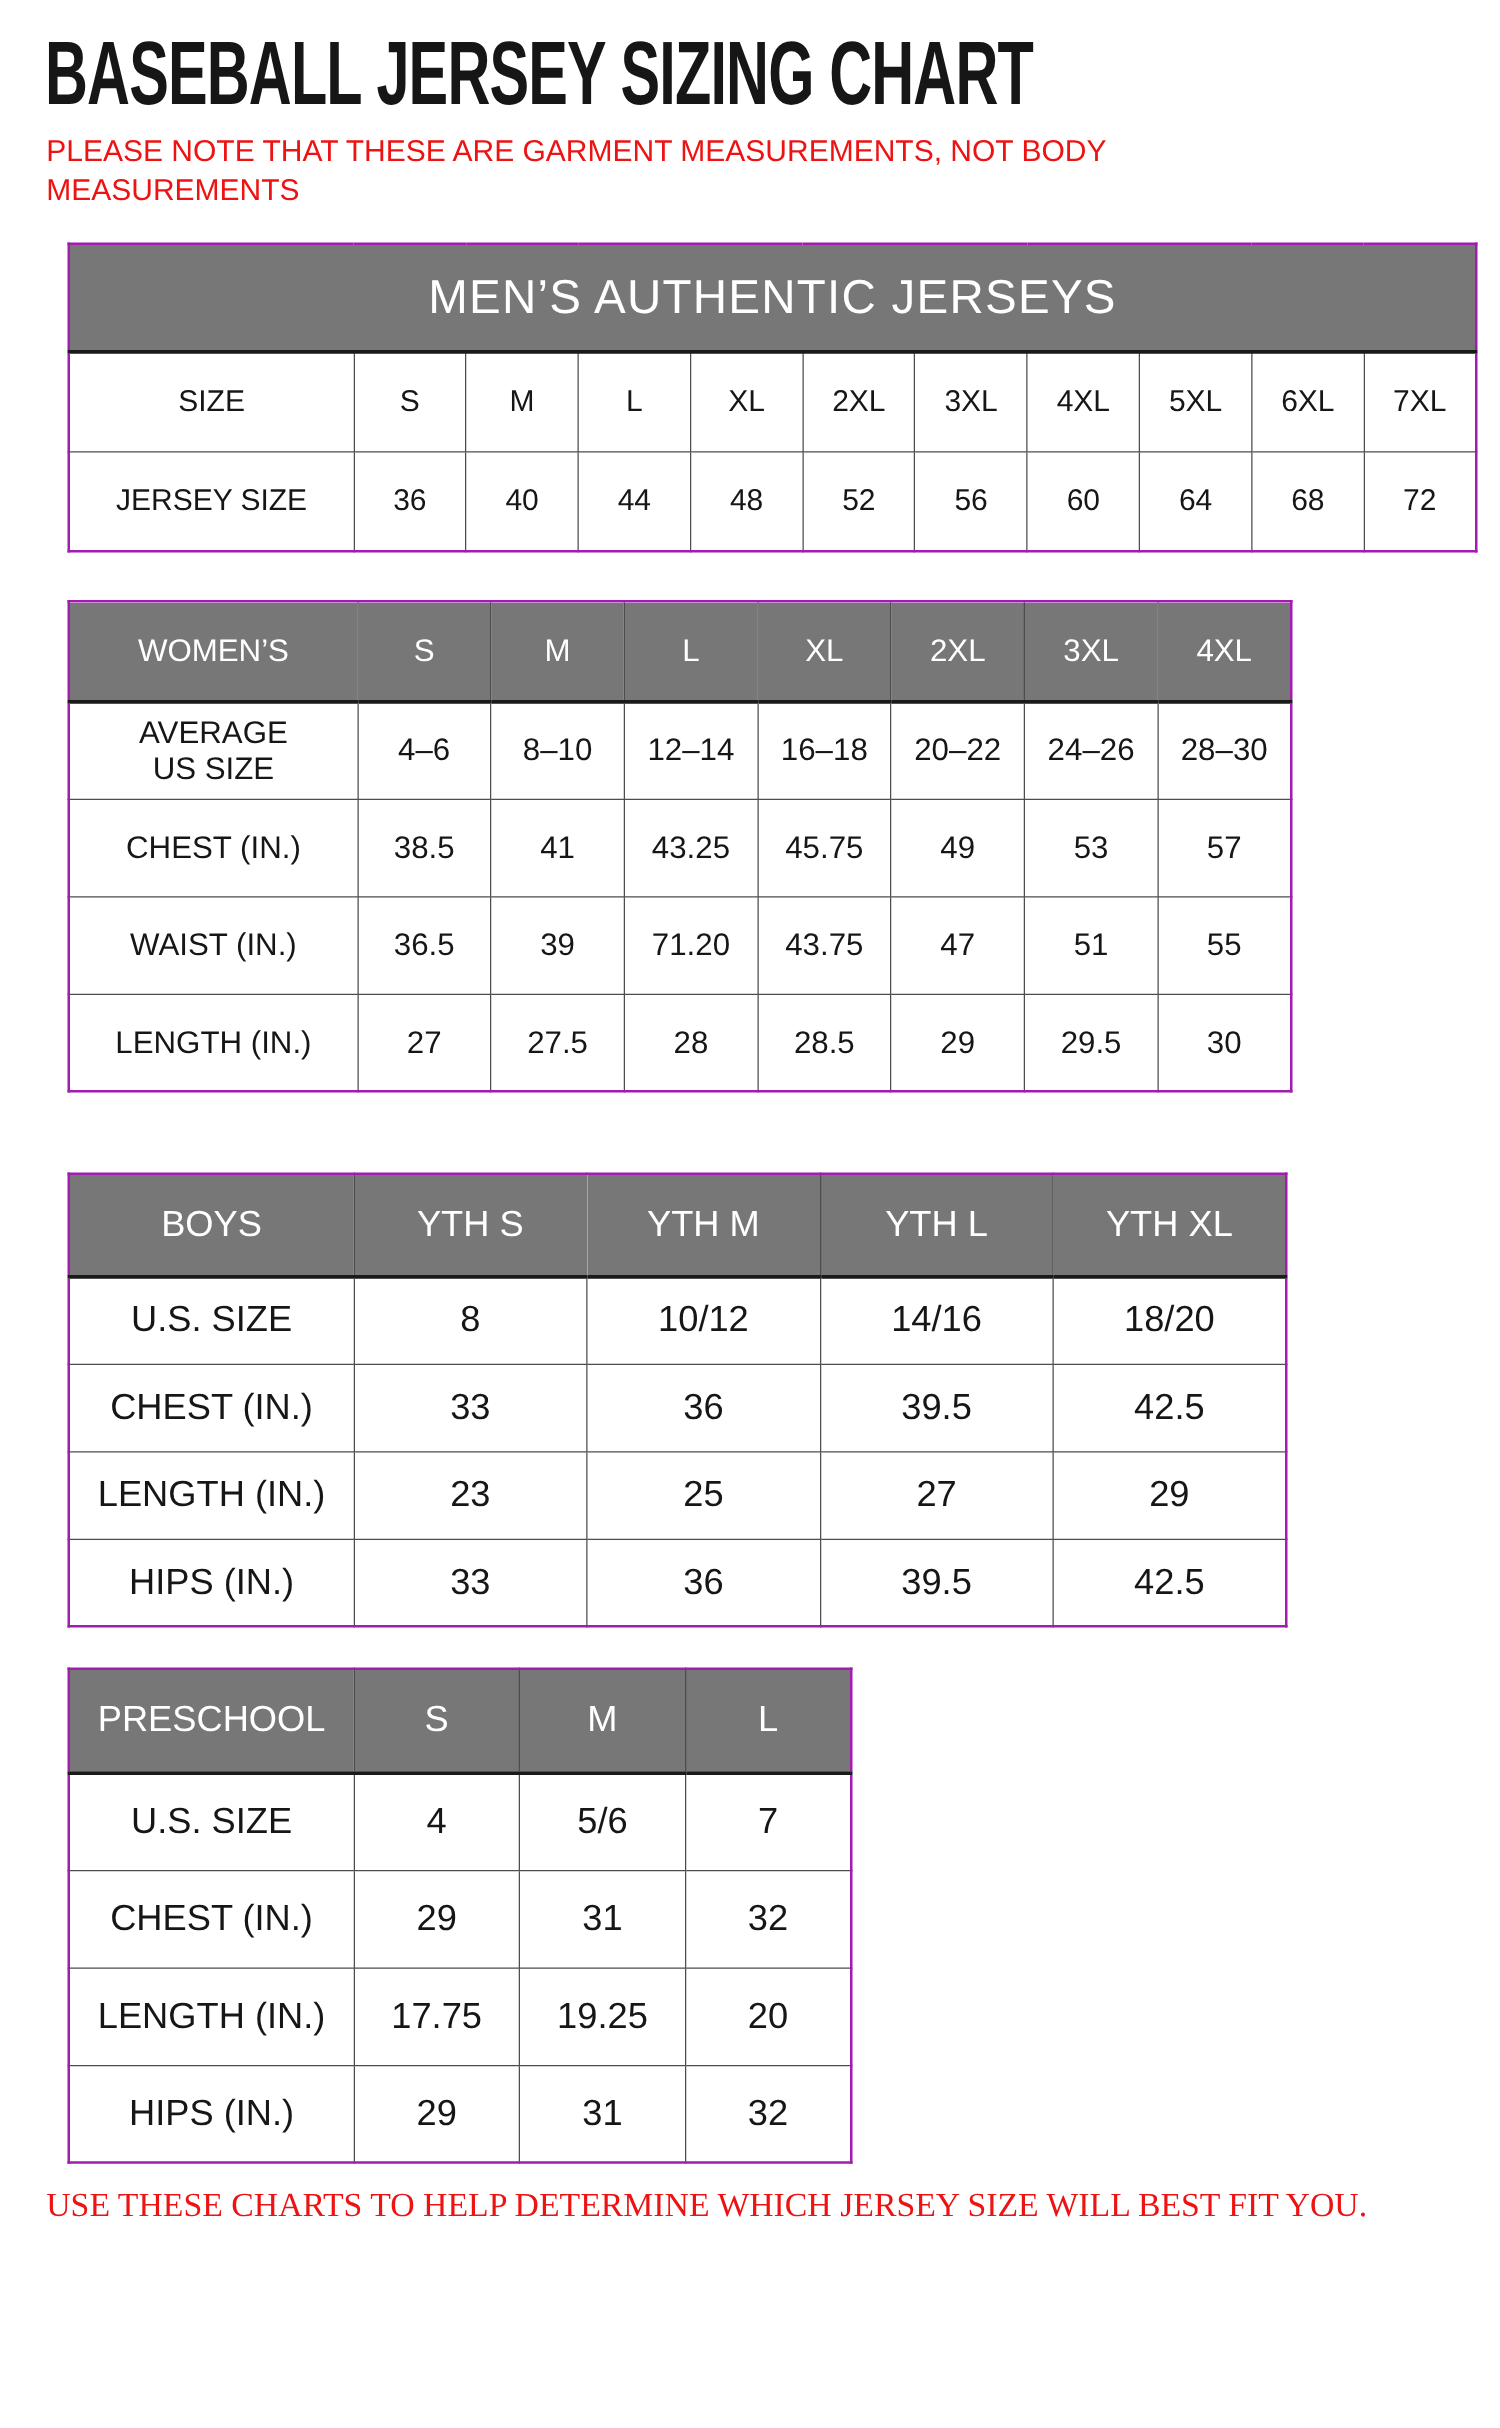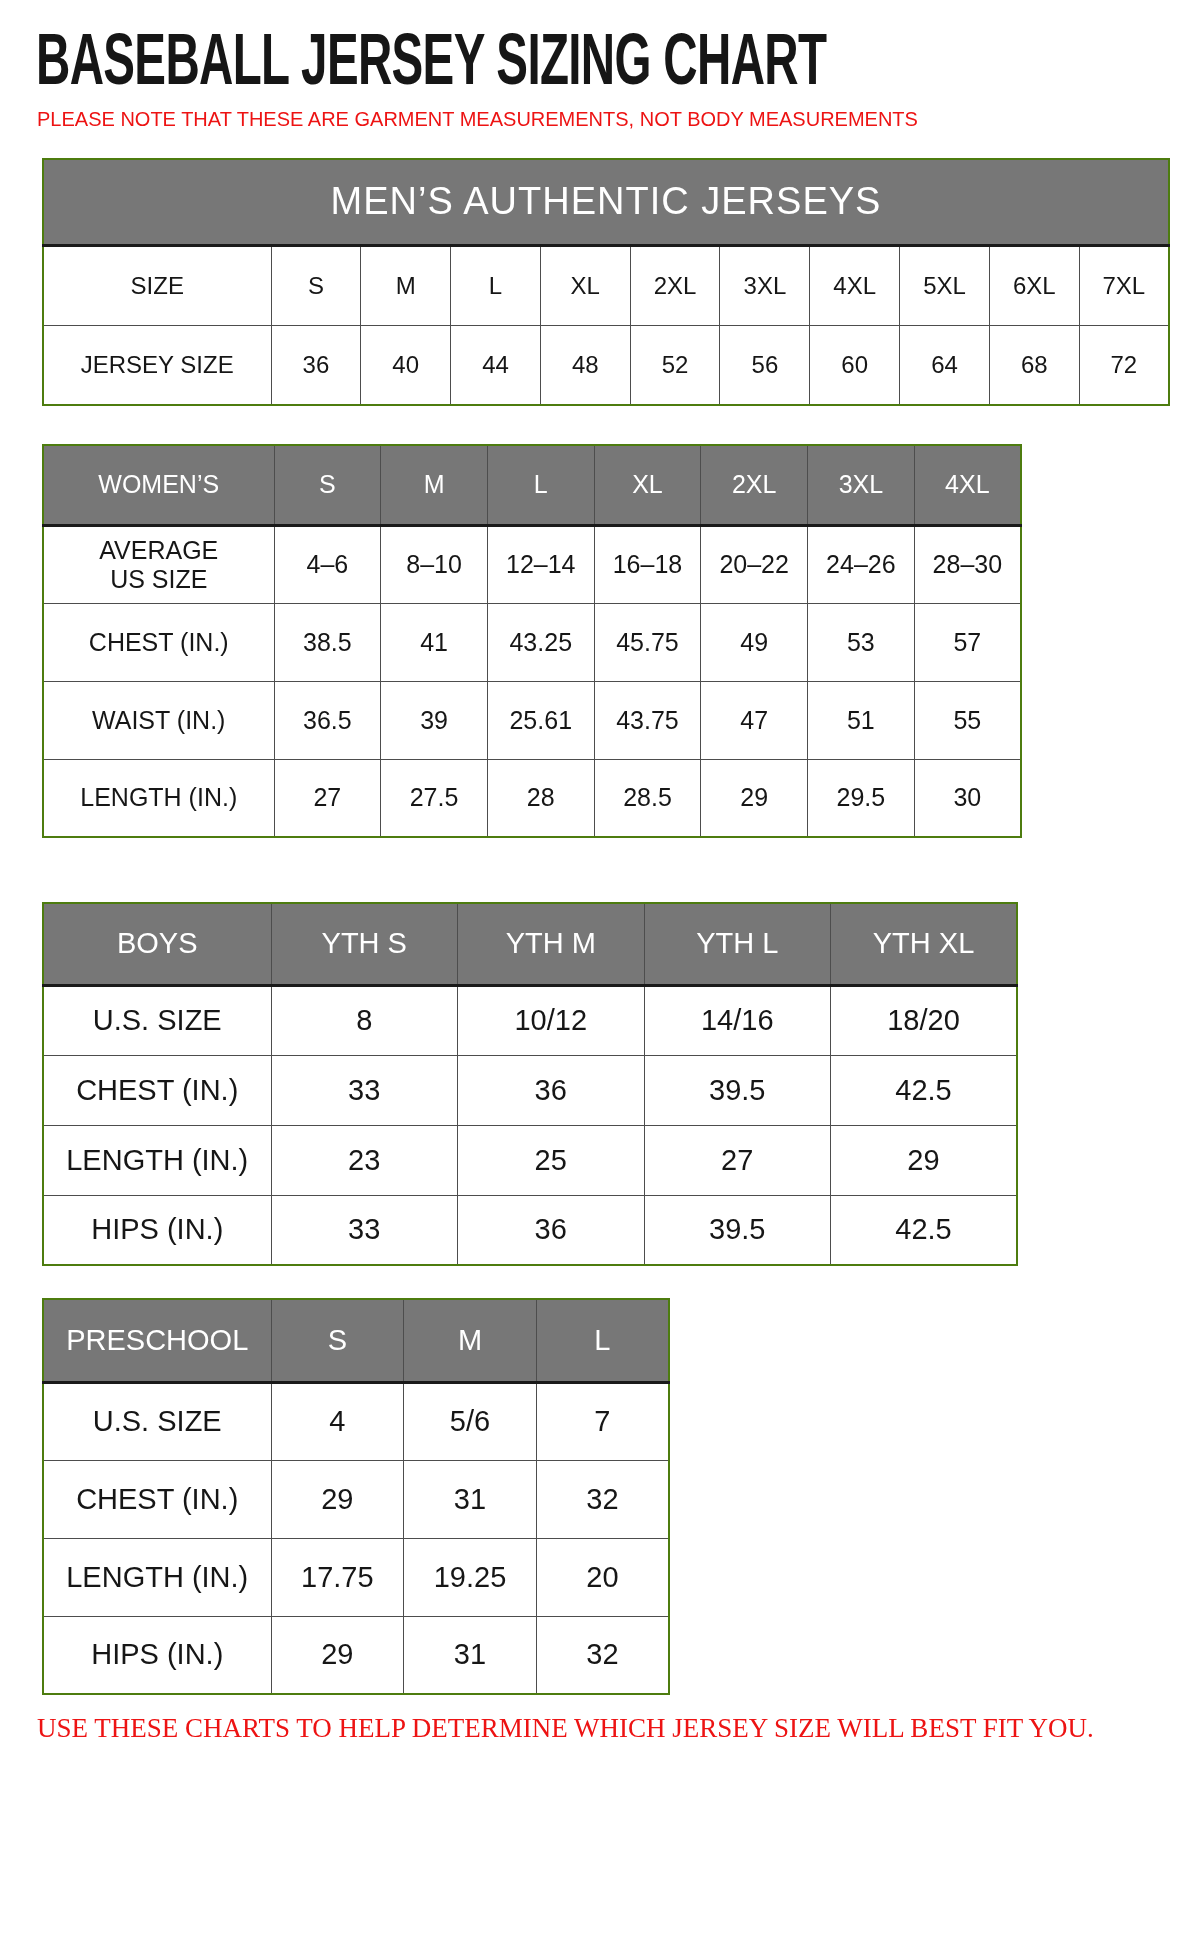--- a/index.html
+++ b/index.html
@@ -18,31 +18,31 @@
     line-height: 58px;
     font-weight: 700;
     letter-spacing: -1px;
     white-space: nowrap;
     transform: scaleX(0.66);
     transform-origin: left center;
   }
 
   .note {
     color: var(--red, #ed1313);
-    font-size: 20px;
+    font-size: 24px;
     line-height: 1.3;
     max-width: 950px;
     margin: 18px 0 0 1px;
   }
 
   table.grid {
     border-collapse: collapse;
     table-layout: fixed;
-    margin-left: 6px;
-    border: 2px solid #4d7c0f;
+    margin-left: 18px;
+    border: 2px solid #a21caf;
   }
   .grid th, .grid td {
     border: 1px solid var(--line, #4d4d4d);
     text-align: center;
     vertical-align: middle;
     font-weight: normal;
     padding: 0 4px;
     overflow: hidden;
   }
   .grid thead th { border-bottom: 3px solid #1a1a1a; }
@@ -174,21 +174,21 @@
           <td>43.25</td>
           <td>45.75</td>
           <td>49</td>
           <td>53</td>
           <td>57</td>
         </tr>
         <tr>
           <td class="label-cell">WAIST (IN.)</td>
           <td>36.5</td>
           <td>39</td>
-          <td>25.61</td>
+          <td>71.20</td>
           <td>43.75</td>
           <td>47</td>
           <td>51</td>
           <td>55</td>
         </tr>
         <tr>
           <td class="label-cell">LENGTH (IN.)</td>
           <td>27</td>
           <td>27.5</td>
           <td>28</td>

